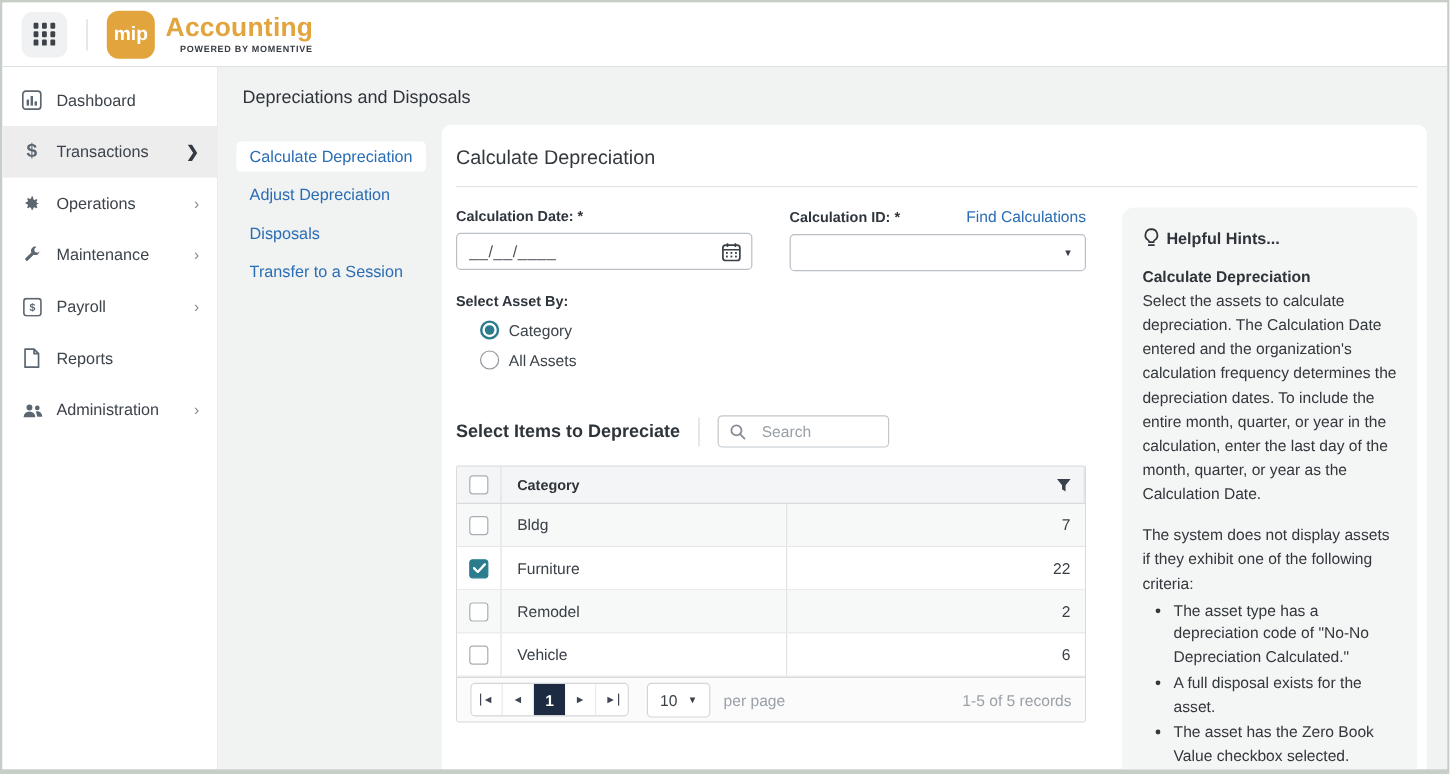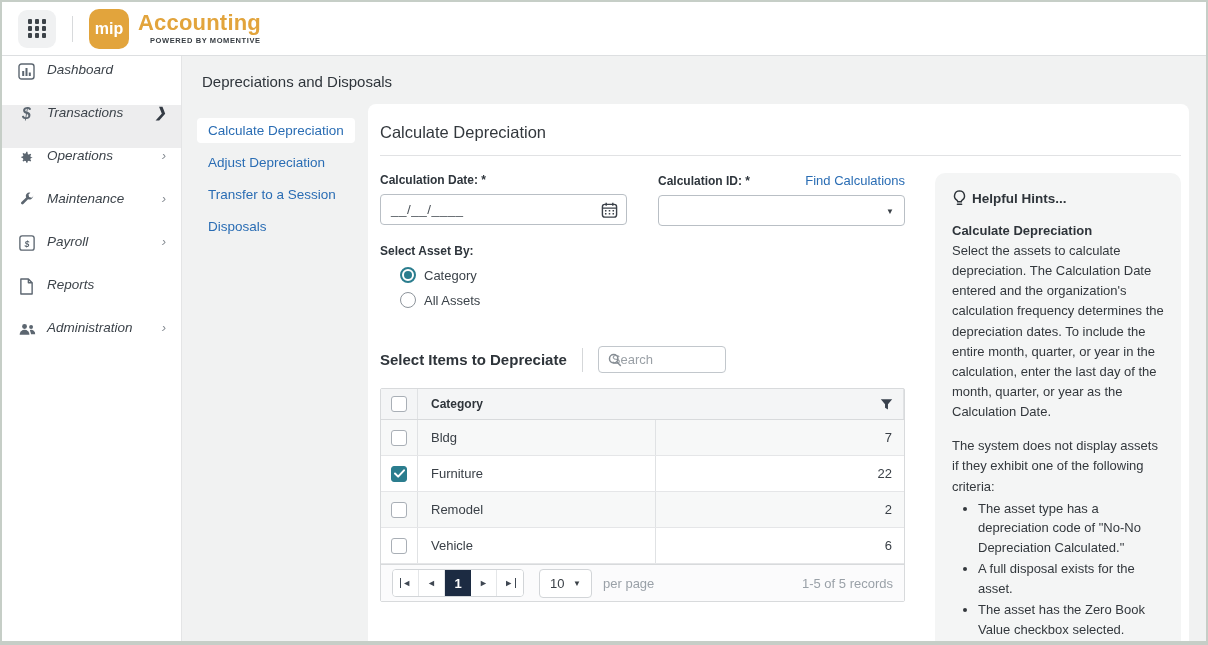--- a/index.html
+++ b/index.html
@@ -21,21 +21,21 @@
     display:flex; align-items:center; justify-content:center; font-weight:bold; font-size:16px; }
   .brand-text { margin-left:9px; display:flex; flex-direction:column; line-height:1; }
   .brand-name { color:#e2a43c; font-size:22px; font-weight:bold; letter-spacing:0.2px; }
   .brand-tagline { color:#363c42; font-size:7.5px; font-weight:bold; letter-spacing:0.08em; margin-top:3px;padding-left:12px; }
 
   
   .body-row { flex:1; display:flex; min-height:0; }
 
   
   .sidebar { width:180px; min-width:180px; background:#fff; border-right:1px solid #e4e5e6; padding-top:6px; }
-  .side-item { height:43px; display:flex; align-items:flex-start; padding:0 15px; cursor:pointer;font-style:italic; }
+  .side-item { height:43px; display:flex; align-items:center; padding:0 15px; cursor:pointer; }
   .side-item.on { background:#ededee; }
   .side-icon { width:19px; height:18px; margin-right:11px; display:flex; align-items:center;
     justify-content:center; color:#5c6670; font-size:15px; }
   .side-icon svg { display:block; }
   .side-label { font-size:13.5px; color:#3c434a; flex:1; }
   .side-chevron { color:#848b92; font-size:13px; }
   .side-item.on .side-chevron { color:#343b44; font-weight:bold; }
 
   
   .content { flex:1; background:#f1f2f2; display:flex; flex-direction:column; min-width:0; }
@@ -76,22 +76,22 @@
     display:flex; align-items:center; justify-content:center; }
   .radio .dot { width:8px; height:8px; border-radius:50%; background:#2b7d8e; display:none; }
   .radio.on { border:2px solid #2b7d8e; }
   .radio.on .dot { display:block; }
   .radio-label { font-size:13px; color:#3c434a; margin-left:8px; }
 
   
   .items-header { display:flex; align-items:center; margin-top:38px; }
   .items-title { font-size:15px; font-weight:bold; color:#2e343a; }
   .items-divider { width:1px; height:24px; background:#d5d7d9; margin:0 15px; }
-  .search-box { position:relative; width:128px; height:27px; border:1px solid #c2c7cc; border-radius:4px;
-    display:flex; align-items:center; padding-left:13px; background:#fff; }
+  .search-box { position:relative; width:143px; height:27px; border:1px solid #c2c7cc; border-radius:4px;
+    display:flex; align-items:center; padding-left:36px; background:#fff; }
   .search-icon { position:absolute; left:9px; top:50%; transform:translateY(-50%); display:flex; }
   .search-placeholder { font-size:13px; color:#9aa0a6; }
 
   
   .grid { margin-top:15px; border:1px solid #d8dadc; border-radius:2px; }
   .grid-header { display:flex; background:#f4f5f6; border-bottom:1px solid #d8dadc; height:31px; align-items:stretch; }
   .col-check { width:37px; min-width:37px; display:flex; align-items:center; justify-content:center;
     border-right:1px solid #e0e2e4; }
   .col-category { flex:1; display:flex; align-items:center; padding:0 10px 0 13px; border-right:1px solid #e0e2e4; }
   .col-count { width:248px; min-width:248px; display:flex; align-items:center; padding:0 12px; }
@@ -233,22 +233,22 @@
     </div>
 
     <div class="content">
       <div class="page-title">Depreciations and Disposals</div>
 
       <div class="main-row">
 
         <div class="subnav">
           <span class="subnav-item-wrap"><span class="subnav-item on">Calculate Depreciation</span></span>
           <span class="subnav-item-wrap"><span class="subnav-item">Adjust Depreciation</span></span>
+          <span class="subnav-item-wrap"><span class="subnav-item">Disposals</span></span>
           <span class="subnav-item-wrap"><span class="subnav-item">Transfer to a Session</span></span>
-          <span class="subnav-item-wrap"><span class="subnav-item">Disposals</span></span>
         </div>
 
         <div class="panel">
           <div class="panel-heading">Calculate Depreciation</div>
 
           <div class="panel-cols">
 
             <div class="form-col">
               <div class="fields-row">
                 <div class="field">

